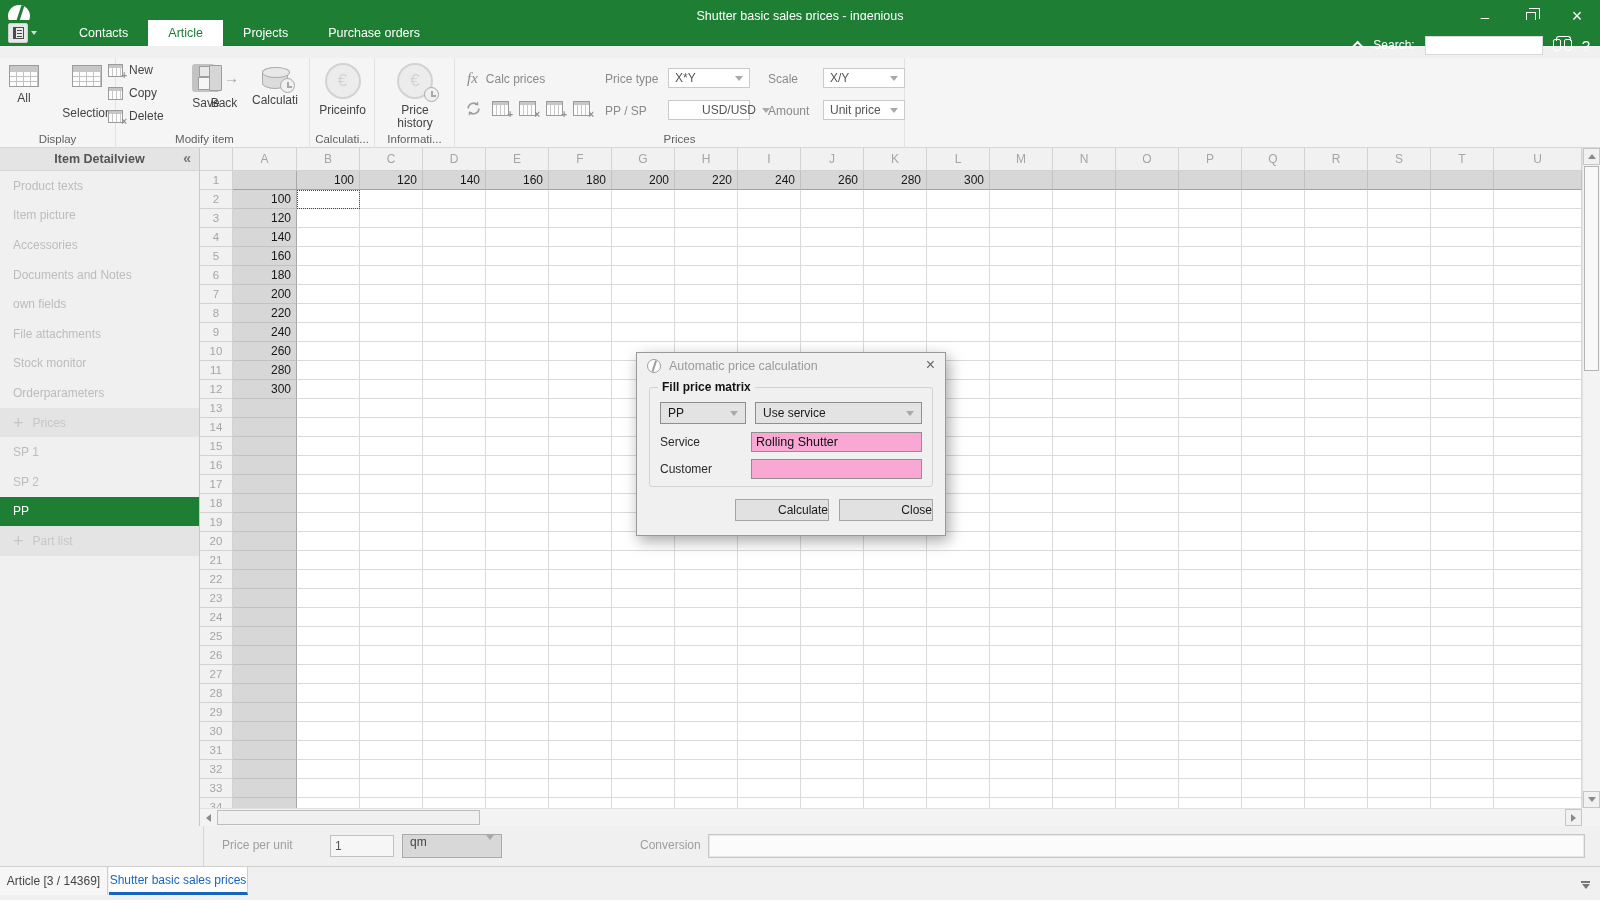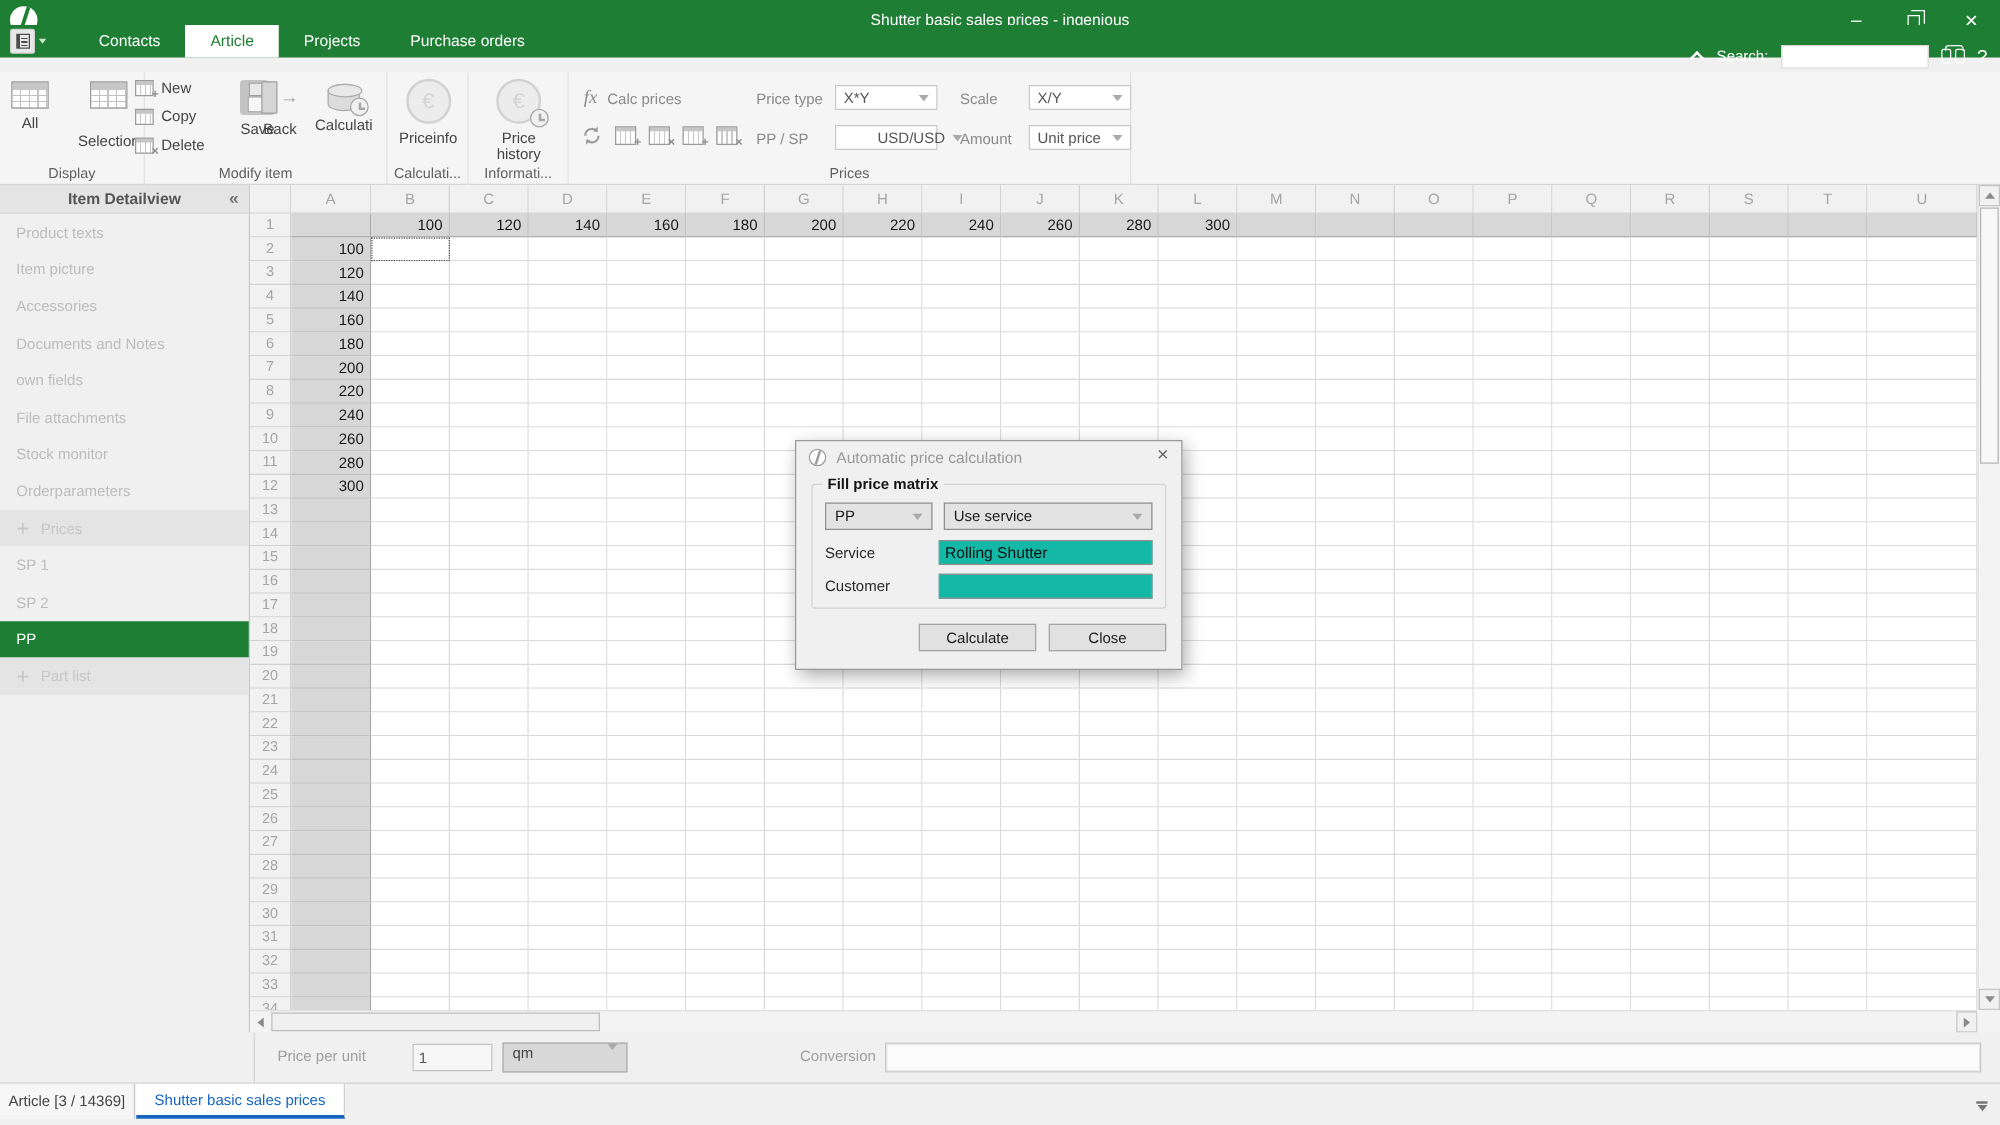--- a/index.html
+++ b/index.html
@@ -117,37 +117,37 @@
   .dlg-title { font-size:12.5px; color:#9a9a9a; }
   .dlg-close { position:absolute; right:10px; top:3px; color:#666; font-size:16px; }
   .groupbox { position:absolute; left:12px; right:12px; top:34px; height:100px; border:1px solid #d2d2d2; border-radius:3px; }
   .groupbox-label { position:absolute; top:-8px; left:8px; background:#f0f0f0; padding:0 4px; font-size:12px; font-weight:bold; color:#141414; }
   .gb-row1 { position:absolute; left:10px; right:10px; top:14px; height:22px; display:flex; gap:9px; }
   .dlg-combo { height:22px; background:#e3e3e3; border:1px solid #8f8f8f; display:flex; align-items:center; justify-content:space-between; padding:0 7px; font-size:12px; color:#1a1a1a; }
   .dlg-combo.c1 { width:86px; }
   .dlg-combo.c2 { flex:1; }
   .gb-field-row { position:absolute; left:10px; right:10px; display:flex; align-items:center; }
   .gb-label { width:95px; font-size:12px; color:#2a2a2a; }
-  .dlg-input { flex:1; height:20px; background:#14b8a6; border:1px solid #8f8f8f; font-size:12.5px; color:#111; padding:0 4px; outline:none; font-family:inherit; }
+  .dlg-input { flex:1; height:20px; background:#f9a8d4; border:1px solid #8f8f8f; font-size:12.5px; color:#111; padding:0 4px; outline:none; font-family:inherit; }
   .dlg-buttons { position:absolute; right:12px; top:146px; display:flex; gap:10px; }
-  .dlg-btn { width:94px; height:22px; background:#e1e1e1; border:1px solid #a5a5a5; font-size:12px; color:#1a1a1a; display:flex; align-items:center; justify-content:center; }
+  .dlg-btn { width:94px; height:22px; background:#e1e1e1; border:1px solid #a5a5a5; font-size:12px; color:#1a1a1a; display:flex; align-items:center; justify-content:flex-end; }
 
   
   .bottom-fields { position:absolute; left:0; top:826px; width:1600px; height:40px; background:#f0f0f0; }
   .bf-divider { position:absolute; left:203px; top:0; width:1px; height:40px; background:#d4d4d4; }
   .bf-label { position:absolute; font-size:12px; color:#9e9e9e; top:12px; }
   .ppu-input { position:absolute; left:330px; top:9px; width:64px; height:22px; background:#f6f6f6; border:1px solid #c2c2c2; font-size:12px; color:#555; padding:0 4px; outline:none; font-family:inherit; }
   .unit-select { position:absolute; left:402px; top:8px; width:100px; height:24px; background:#d8d8d8; border:1px solid #ababab; display:flex; align-items:flex-start; justify-content:space-between; padding:0 7px; font-size:12px; color:#444; }
   .conv-input { position:absolute; left:708px; top:8px; width:877px; height:24px; background:#fbfbfb; border:1px solid #c6c6c6; box-shadow:inset 0 0 0 1px #e8e8e8; font-size:12px; color:#333; padding:0 5px; outline:none; font-family:inherit; }
 
   
   .tabbar { position:absolute; left:0; top:866px; width:1600px; height:34px; background:#f0f0f0; border-top:1px solid #cfcfcf; }
   .btab { position:absolute; top:0; height:28px; display:flex; align-items:center; justify-content:center; font-size:12px; }
   .btab.t1 { left:0; width:108px; background:#f6f6f6; border-right:1px solid #cfcfcf; color:#444; }
-  .btab.t2 { left:109px; width:167px; background:#fff; border-right:1px solid #cfcfcf; border-bottom:3px solid #1565c0; color:#1565c0; }
+  .btab.t2 { left:109px; width:139px; background:#fff; border-right:1px solid #cfcfcf; border-bottom:3px solid #1565c0; color:#1565c0; }
   .tab-list-icon { position:absolute; right:10px; top:14px; display:flex; flex-direction:column; align-items:center; gap:1px; }
   .tab-list-icon i { display:block; width:9px; height:1.5px; background:#777; }
   .tab-list-icon .dda { border-top-color:#777; border-left-width:4.5px; border-right-width:4.5px; }
 </style>
 </head>
 <body>
 
 <div class="screen">
 
   <div class="titlebar">

